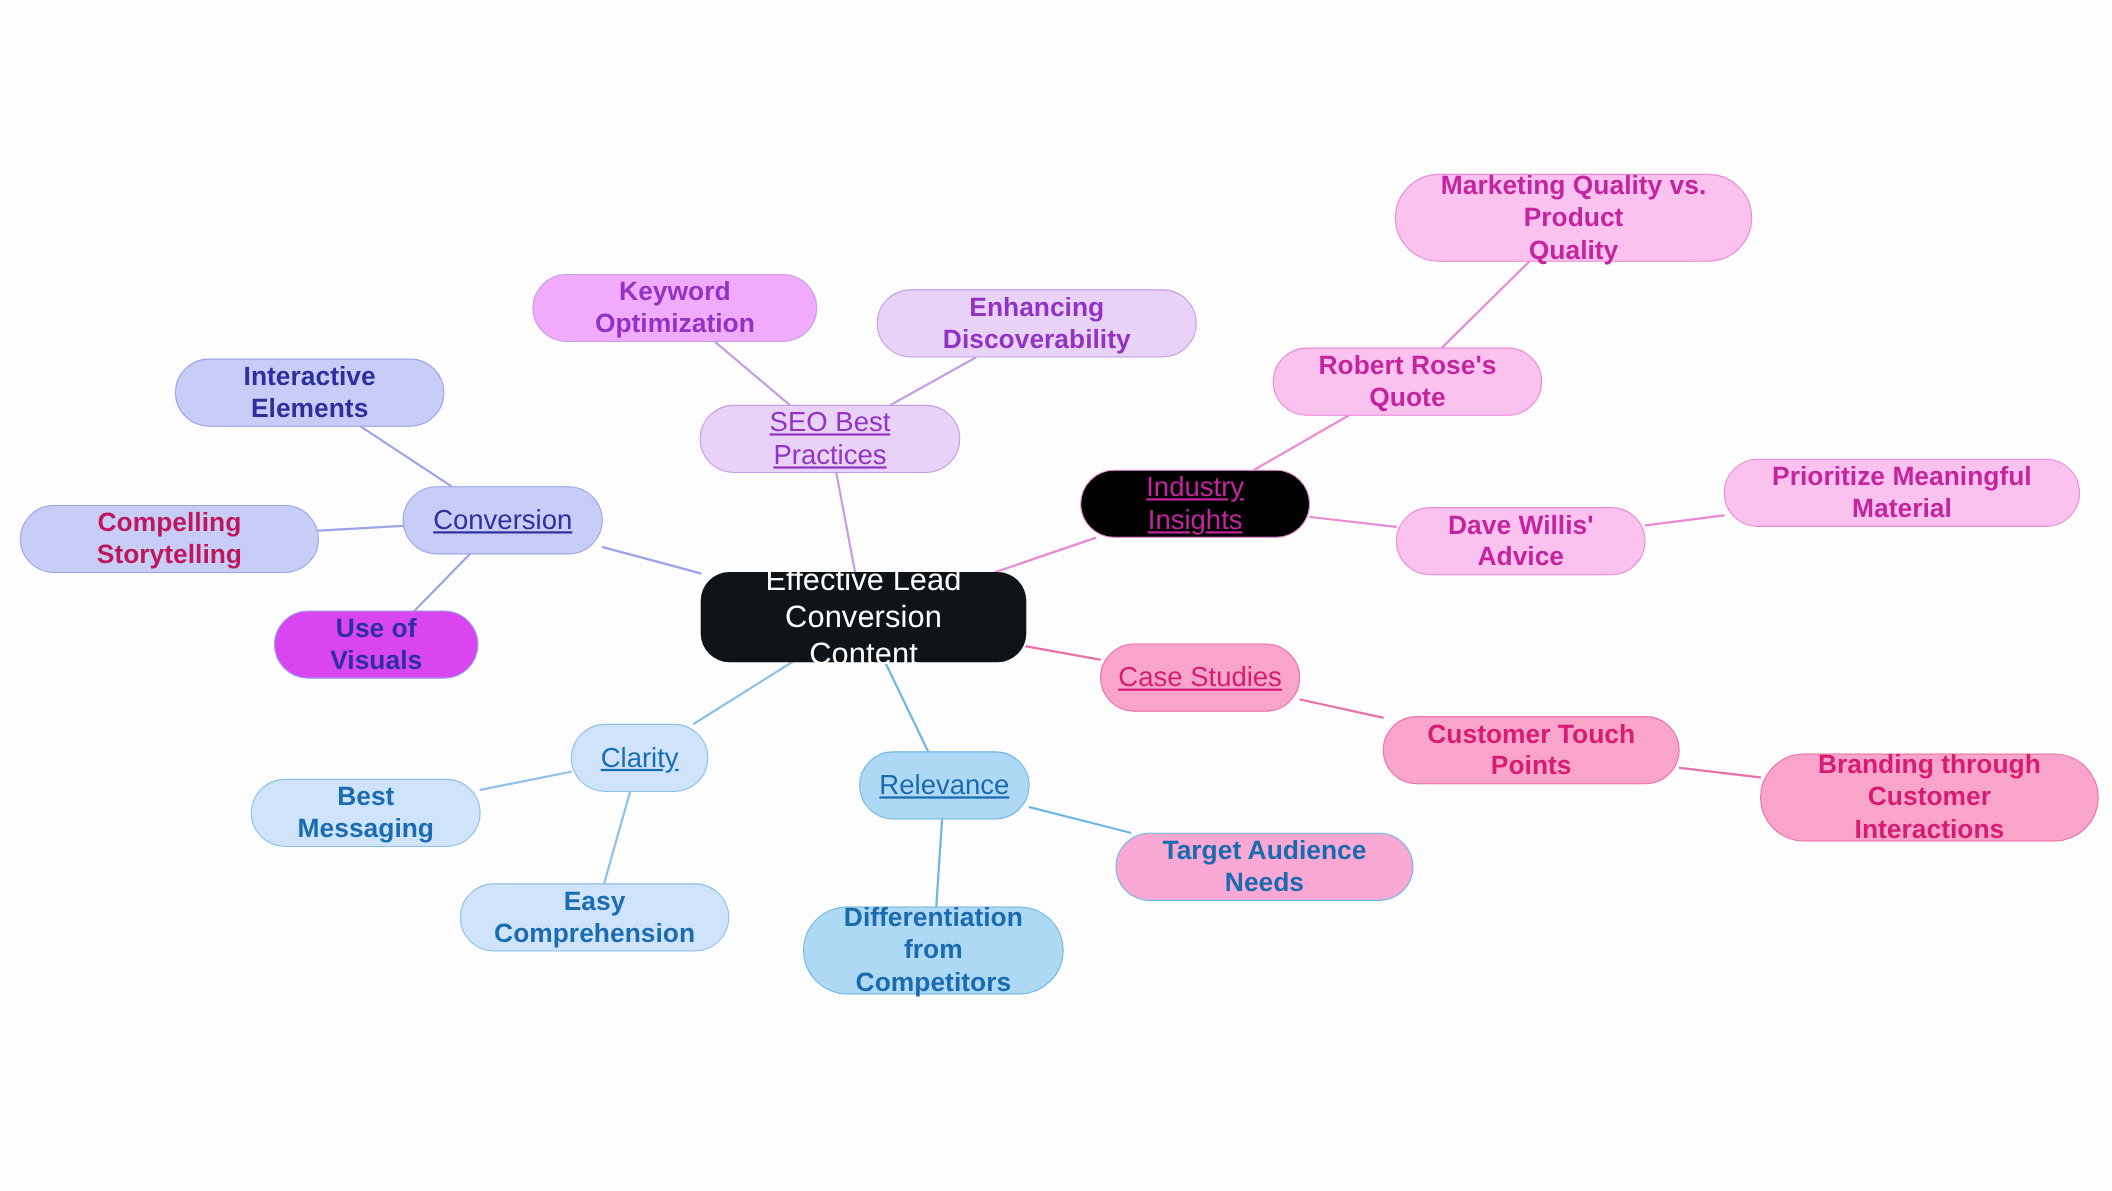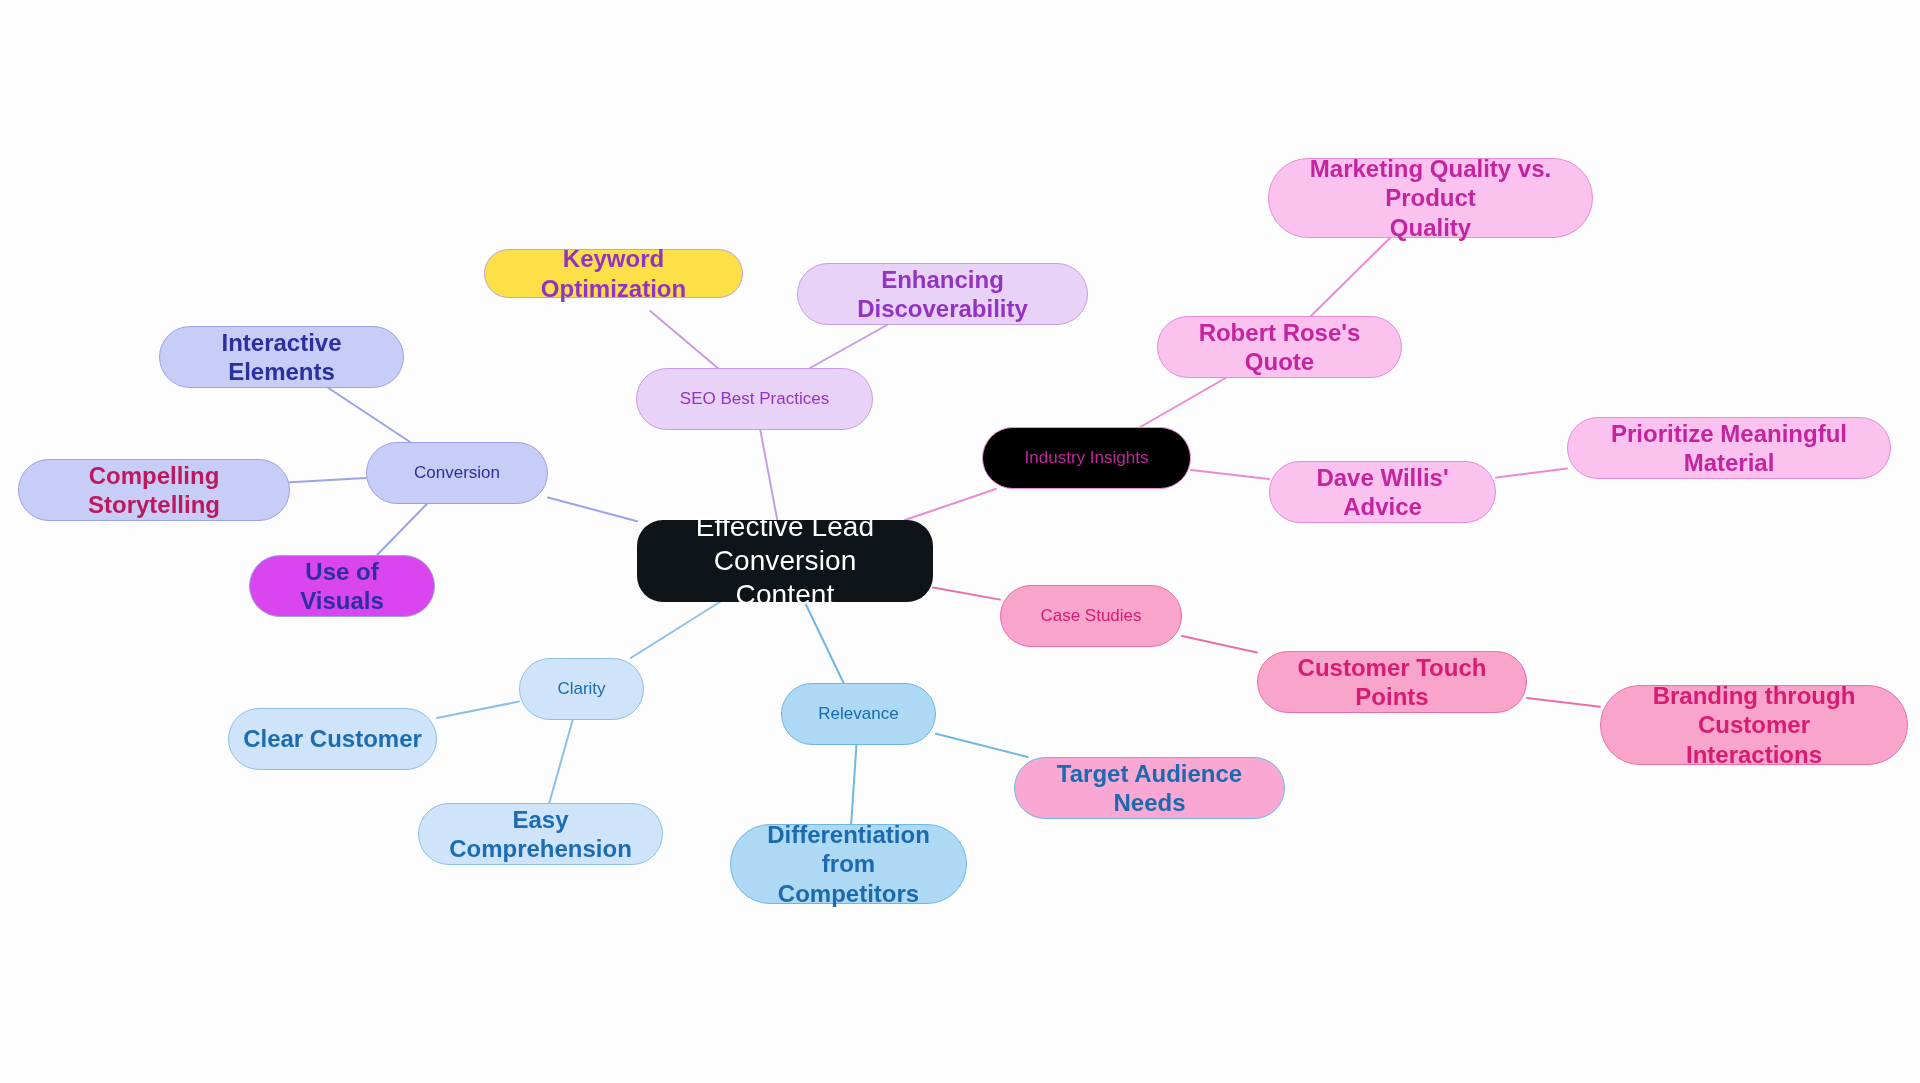--- a/index.html
+++ b/index.html
@@ -40,21 +40,21 @@
     white-space: pre-line;
   }
   .node-root {
     border-radius: 26px;
     border-width: 0;
     background: #0f1419;
     color: #ffffff;
     font-size: 28px;
     letter-spacing: 0.1px;
   }
-  .node-branch { font-size: 17px; }
+  .node-branch { font-size: 25px; text-decoration: underline; }
   .node-leaf { font-size: 24px; font-weight: bold; }
 </style>
 </head>
 <body>
 
 <div id="mindmap-canvas" style="background: rgb(254, 253, 254); width: 1920px; height: 1083px;">
   <svg id="edge-layer" viewBox="0 0 1920 1083" width="1920" height="1083">
       <line x1="637.00" y1="521.29" x2="548.00" y2="497.41" stroke="#9aa3e8" stroke-width="2" stroke-linecap="round"></line>
       <line x1="410.10" y1="442.00" x2="328.40" y2="388.00" stroke="#9aa3e8" stroke-width="2" stroke-linecap="round"></line>
       <line x1="366.00" y1="478.11" x2="290.00" y2="482.37" stroke="#9aa3e8" stroke-width="2" stroke-linecap="round"></line>
@@ -78,33 +78,33 @@
       <line x1="856.43" y1="745.00" x2="851.17" y2="824.00" stroke="#6fb6e2" stroke-width="2" stroke-linecap="round"></line>
     </svg>
   <div id="node-layer">
       <div class="node node-root" style="left: 637px; top: 520px; width: 296px; height: 82px;">Effective Lead Conversion
 Content</div>
       <div class="node node-branch" style="left: 366px; top: 442px; width: 182px; height: 62px; background: rgb(199, 205, 247); color: rgb(44, 47, 158); border-color: rgb(154, 163, 232);">Conversion</div>
       <div class="node node-leaf" style="left: 159px; top: 326px; width: 245px; height: 62px; background: rgb(199, 205, 247); color: rgb(44, 47, 158); border-color: rgb(154, 163, 232);">Interactive Elements</div>
       <div class="node node-leaf" style="left: 18px; top: 459px; width: 272px; height: 62px; background: rgb(199, 205, 247); color: #be185d; border-color: rgb(154, 163, 232);">Compelling Storytelling</div>
       <div class="node node-leaf" style="left: 249px; top: 555px; width: 186px; height: 62px; background: #d946ef; color: rgb(44, 47, 158); border-color: rgb(154, 163, 232);">Use of Visuals</div>
       <div class="node node-branch" style="left: 636px; top: 368px; width: 237px; height: 62px; background: rgb(233, 210, 248); color: rgb(147, 51, 196); border-color: rgb(198, 157, 228);">SEO Best Practices</div>
-      <div class="node node-leaf" style="left: 484px; top: 249px; width: 259px; height: 49px; background: #fde047; color: rgb(147, 51, 196); border-color: rgb(198, 157, 228);">Keyword Optimization</div>
+      <div class="node node-leaf" style="left: 484px; top: 249px; width: 259px; height: 62px; background: #f0abfc; color: rgb(147, 51, 196); border-color: rgb(198, 157, 228);">Keyword Optimization</div>
       <div class="node node-leaf" style="left: 797px; top: 263px; width: 291px; height: 62px; background: rgb(233, 210, 248); color: rgb(147, 51, 196); border-color: rgb(198, 157, 228);">Enhancing Discoverability</div>
       <div class="node node-branch" style="left: 982px; top: 427px; width: 209px; height: 62px; background: #000000; color: rgb(196, 36, 158); border-color: rgb(232, 138, 212);">Industry Insights</div>
       <div class="node node-leaf" style="left: 1268px; top: 158px; width: 325px; height: 80px; background: rgb(251, 194, 239); color: rgb(196, 36, 158); border-color: rgb(232, 138, 212);">Marketing Quality vs. Product
 Quality</div>
       <div class="node node-leaf" style="left: 1157px; top: 316px; width: 245px; height: 62px; background: rgb(251, 194, 239); color: rgb(196, 36, 158); border-color: rgb(232, 138, 212);">Robert Rose's Quote</div>
       <div class="node node-leaf" style="left: 1269px; top: 461px; width: 227px; height: 62px; background: rgb(251, 194, 239); color: rgb(196, 36, 158); border-color: rgb(232, 138, 212);">Dave Willis' Advice</div>
       <div class="node node-leaf" style="left: 1567px; top: 417px; width: 324px; height: 62px; background: rgb(251, 194, 239); color: rgb(196, 36, 158); border-color: rgb(232, 138, 212);">Prioritize Meaningful Material</div>
       <div class="node node-branch" style="left: 1000px; top: 585px; width: 182px; height: 62px; background: rgb(249, 164, 202); color: rgb(216, 27, 115); border-color: rgb(233, 111, 168);">Case Studies</div>
       <div class="node node-leaf" style="left: 1257px; top: 651px; width: 270px; height: 62px; background: rgb(249, 164, 202); color: rgb(216, 27, 115); border-color: rgb(233, 111, 168);">Customer Touch Points</div>
       <div class="node node-leaf" style="left: 1600px; top: 685px; width: 308px; height: 80px; background: rgb(249, 164, 202); color: rgb(216, 27, 115); border-color: rgb(233, 111, 168);">Branding through Customer
 Interactions</div>
       <div class="node node-branch" style="left: 519px; top: 658px; width: 125px; height: 62px; background: rgb(207, 228, 250); color: rgb(27, 108, 179); border-color: rgb(141, 192, 232);">Clarity</div>
-      <div class="node node-leaf" style="left: 228px; top: 708px; width: 209px; height: 62px; background: rgb(207, 228, 250); color: rgb(27, 108, 179); border-color: rgb(141, 192, 232);">Clear Customer</div>
+      <div class="node node-leaf" style="left: 228px; top: 708px; width: 209px; height: 62px; background: rgb(207, 228, 250); color: rgb(27, 108, 179); border-color: rgb(141, 192, 232);">Best Messaging</div>
       <div class="node node-leaf" style="left: 418px; top: 803px; width: 245px; height: 62px; background: rgb(207, 228, 250); color: rgb(27, 108, 179); border-color: rgb(141, 192, 232);">Easy Comprehension</div>
       <div class="node node-branch" style="left: 781px; top: 683px; width: 155px; height: 62px; background: rgb(174, 217, 245); color: rgb(26, 106, 174); border-color: rgb(111, 182, 226);">Relevance</div>
       <div class="node node-leaf" style="left: 1014px; top: 757px; width: 271px; height: 62px; background: #f9a8d4; color: rgb(26, 106, 174); border-color: rgb(111, 182, 226);">Target Audience Needs</div>
       <div class="node node-leaf" style="left: 730px; top: 824px; width: 237px; height: 80px; background: rgb(174, 217, 245); color: rgb(26, 106, 174); border-color: rgb(111, 182, 226);">Differentiation from
 Competitors</div>
     </div>
 </div>
 
 </body></html>

